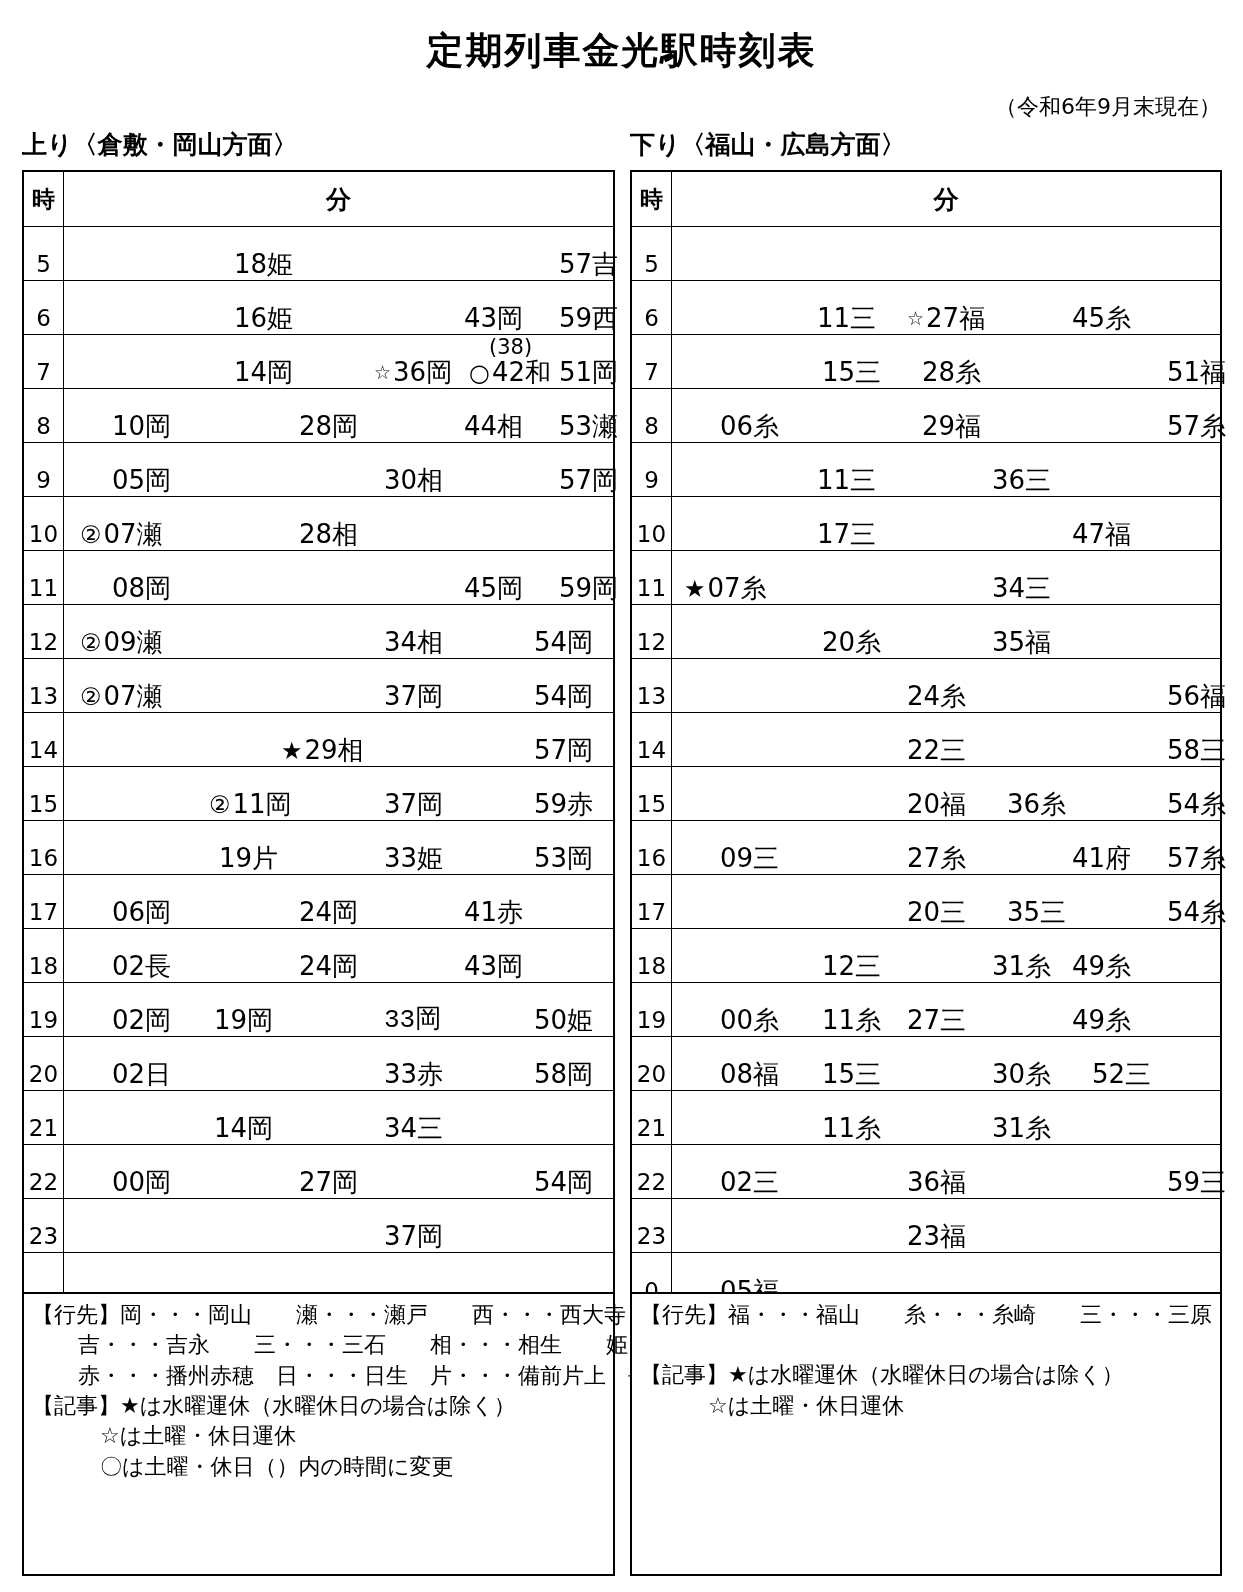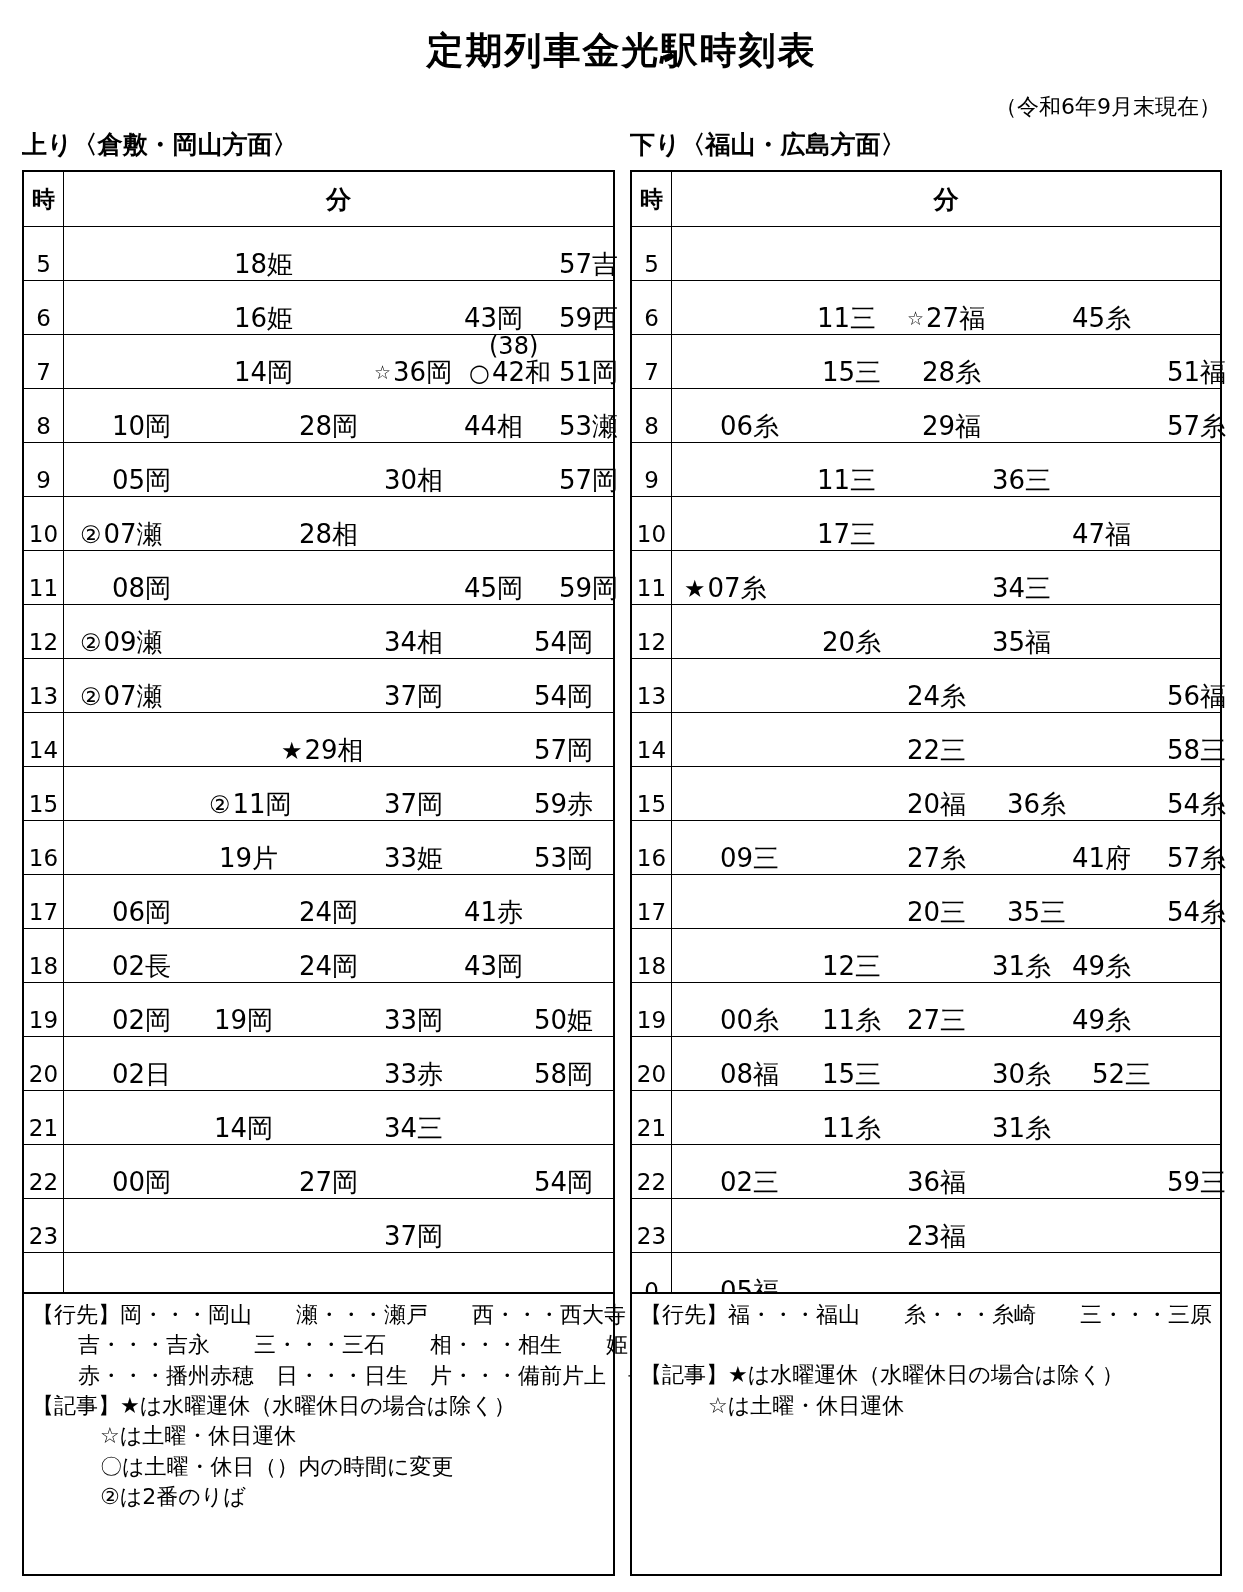--- a/index.html
+++ b/index.html
@@ -115,21 +115,21 @@
   .ent .mk.big {
     font-size: 24px;
     vertical-align: 0.02em;
   }
   .ent .num { letter-spacing: 0px; }
   .ent .dst { }
 
   .alt {
     position: absolute;
     bottom: 30px;
-    font-size: 24px;
+    font-size: 21px;
     line-height: 1;
     white-space: nowrap;
   }
 
   
   .legend {
     position: absolute;
     border: 2px solid #000;
     box-sizing: border-box;
     padding: 6px 8px 8px 8px;
@@ -270,21 +270,21 @@
           <span class="ent" style="left: 48px;"><span class="num">02</span><span class="dst">長</span></span>
           <span class="ent" style="left: 235px;"><span class="num">24</span><span class="dst">岡</span></span>
           <span class="ent" style="left: 400px;"><span class="num">43</span><span class="dst">岡</span></span>
         </div>
       </div>
       <div class="row">
         <div class="hr-cell">19</div>
         <div class="min-cell">
           <span class="ent" style="left: 48px;"><span class="num">02</span><span class="dst">岡</span></span>
           <span class="ent" style="left: 150px;"><span class="num">19</span><span class="dst">岡</span></span>
-          <span class="ent" style="left: 320px;"><span class="num">33</span><span class="dst">岡</span></span>
+          <span class="ent" style="left: 320px; font-family: Liberation Mono, monospace;"><span class="num">33</span><span class="dst">岡</span></span>
           <span class="ent" style="left: 470px;"><span class="num">50</span><span class="dst">姫</span></span>
         </div>
       </div>
       <div class="row">
         <div class="hr-cell">20</div>
         <div class="min-cell">
           <span class="ent" style="left: 48px;"><span class="num">02</span><span class="dst">日</span></span>
           <span class="ent" style="left: 320px;"><span class="num">33</span><span class="dst">赤</span></span>
           <span class="ent" style="left: 470px;"><span class="num">58</span><span class="dst">岡</span></span>
         </div>
@@ -470,21 +470,20 @@
       </div>
     </div>
 
   <div class="legend left" id="legend-up">
       <div class="lg-line">【行先】岡・・・岡山　　瀬・・・瀬戸　　西・・・西大寺　和・・・和気</div>
       <div class="lg-line lg-indent">吉・・・吉永　　三・・・三石　　相・・・相生　　姫・・・姫路</div>
       <div class="lg-line lg-indent">赤・・・播州赤穂　日・・・日生　片・・・備前片上　長・・・長船</div>
       <div class="lg-line">【記事】★は水曜運休（水曜休日の場合は除く）</div>
       <div class="lg-line lg-indent2">☆は土曜・休日運休</div>
       <div class="lg-line lg-indent2">〇は土曜・休日（）内の時間に変更</div>
-      <div class="lg-line lg-indent2">②は2番のりば</div>
     </div>
   <div class="legend right" id="legend-down">
       <div class="lg-line">【行先】福・・・福山　　糸・・・糸崎　　三・・・三原　　府・・・府中</div>
       <div class="lg-blank"></div>
       <div class="lg-line">【記事】★は水曜運休（水曜休日の場合は除く）</div>
       <div class="lg-line lg-indent2">☆は土曜・休日運休</div>
     </div>
 
 </div>
 

